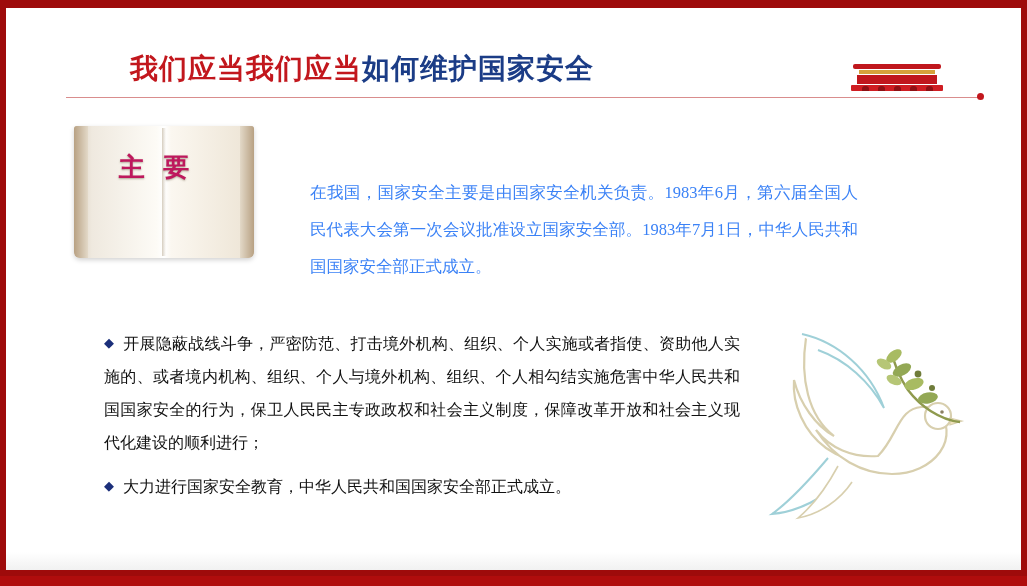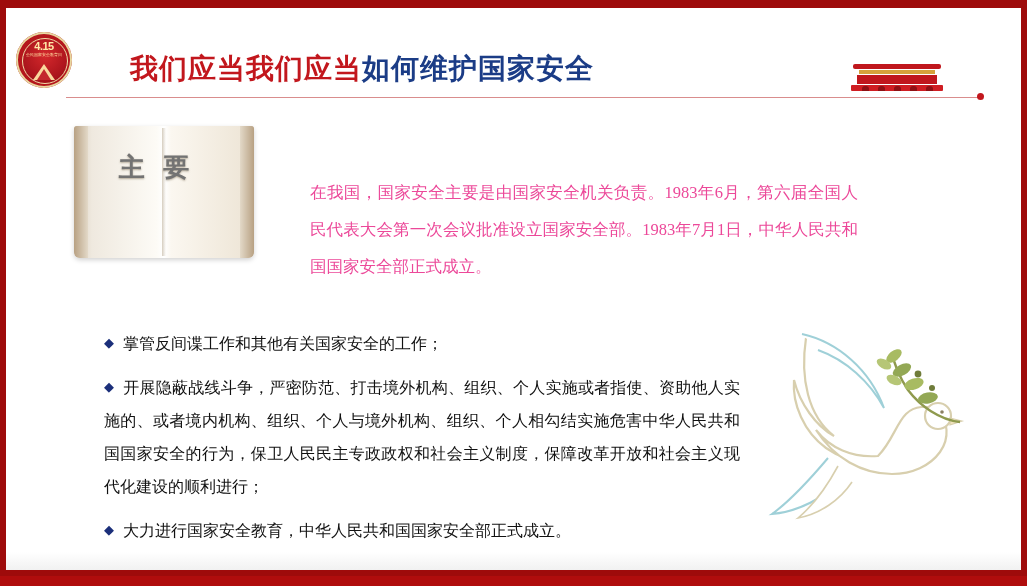--- a/index.html
+++ b/index.html
@@ -218,35 +218,35 @@
     border-radius: 0 3px 6px 0;
   }
   .book-label {
     position: absolute;
     left: 0; top: 22px;
     width: 166px;
     text-align: center;
     font-size: 26px;
     font-weight: bold;
     line-height: 1.55;
-    color: #737373;
+    color: #be185d;
     text-shadow: 0 1px 2px rgba(120,105,80,0.55);
     letter-spacing: 6px;
     font-family: "Liberation Serif", serif;
   }
 
   
   .para {
     position: absolute;
     left: 304px;
     top: 166px;
     width: 548px;
     font-size: 16.5px;
     line-height: 37px;
-    color: #ec4899;
+    color: #3b82f6;
     font-family: "Liberation Serif", serif;
     text-align: justify;
   }
 
   
   .bullets {
     position: absolute;
     left: 98px;
     top: 318px;
     width: 636px;
@@ -275,29 +275,20 @@
     width: 248px;
     height: 220px;
   }
 </style>
 </head>
 <body>
 
 <div class="slide-frame">
   <div class="slide-canvas">
 
-    <div class="badge">
-      <div class="badge-inner"></div>
-      <div class="badge-date">4.15</div>
-      <div class="badge-sub">全民国家安全教育日</div>
-      <svg class="badge-shape" viewBox="0 0 26 22">
-        <path d="M2 20 L13 4 L24 20 Z" fill="#ffe9a8" opacity="0.92"></path>
-        <path d="M6 20 L13 9 L20 20 Z" fill="#c4282c"></path>
-      </svg>
-    </div>
 
     <div class="title"><span>我们应当我们应当</span><span class="blue">如何维护国家安全</span></div>
     <div class="title-rule"></div>
     <div class="title-rule-dot"></div>
 
     <div class="gate">
       <div class="gate-roof"></div>
       <div class="gate-roof2"></div>
       <div class="gate-body"></div>
       <div class="gate-base"></div>
@@ -317,23 +308,20 @@
       <div class="book-spine"></div>
       <div class="book-label">
         <div>主 要</div>
       </div>
     </div>
 
     <div class="para">在我国，国家安全主要是由国家安全机关负责。1983年6月，第六届全国人民代表大会第一次会议批准设立国家安全部。1983年7月1日，中华人民共和国国家安全部正式成立。</div>
 
     <div class="bullets">
       <div class="bullet-row">
-        <span class="bullet-mark">◆</span><span>掌管反间谍工作和其他有关国家安全的工作；</span>
-      </div>
-      <div class="bullet-row">
         <span class="bullet-mark">◆</span><span>开展隐蔽战线斗争，严密防范、打击境外机构、组织、个人实施或者指使、资助他人实施的、或者境内机构、组织、个人与境外机构、组织、个人相勾结实施危害中华人民共和国国家安全的行为，保卫人民民主专政政权和社会主义制度，保障改革开放和社会主义现代化建设的顺利进行；</span>
       </div>
       <div class="bullet-row">
         <span class="bullet-mark">◆</span><span>大力进行国家安全教育，中华人民共和国国家安全部正式成立。</span>
       </div>
     </div>
 
     <div class="dove-wrap">
       <svg viewBox="0 0 248 220" width="248" height="220">
 

